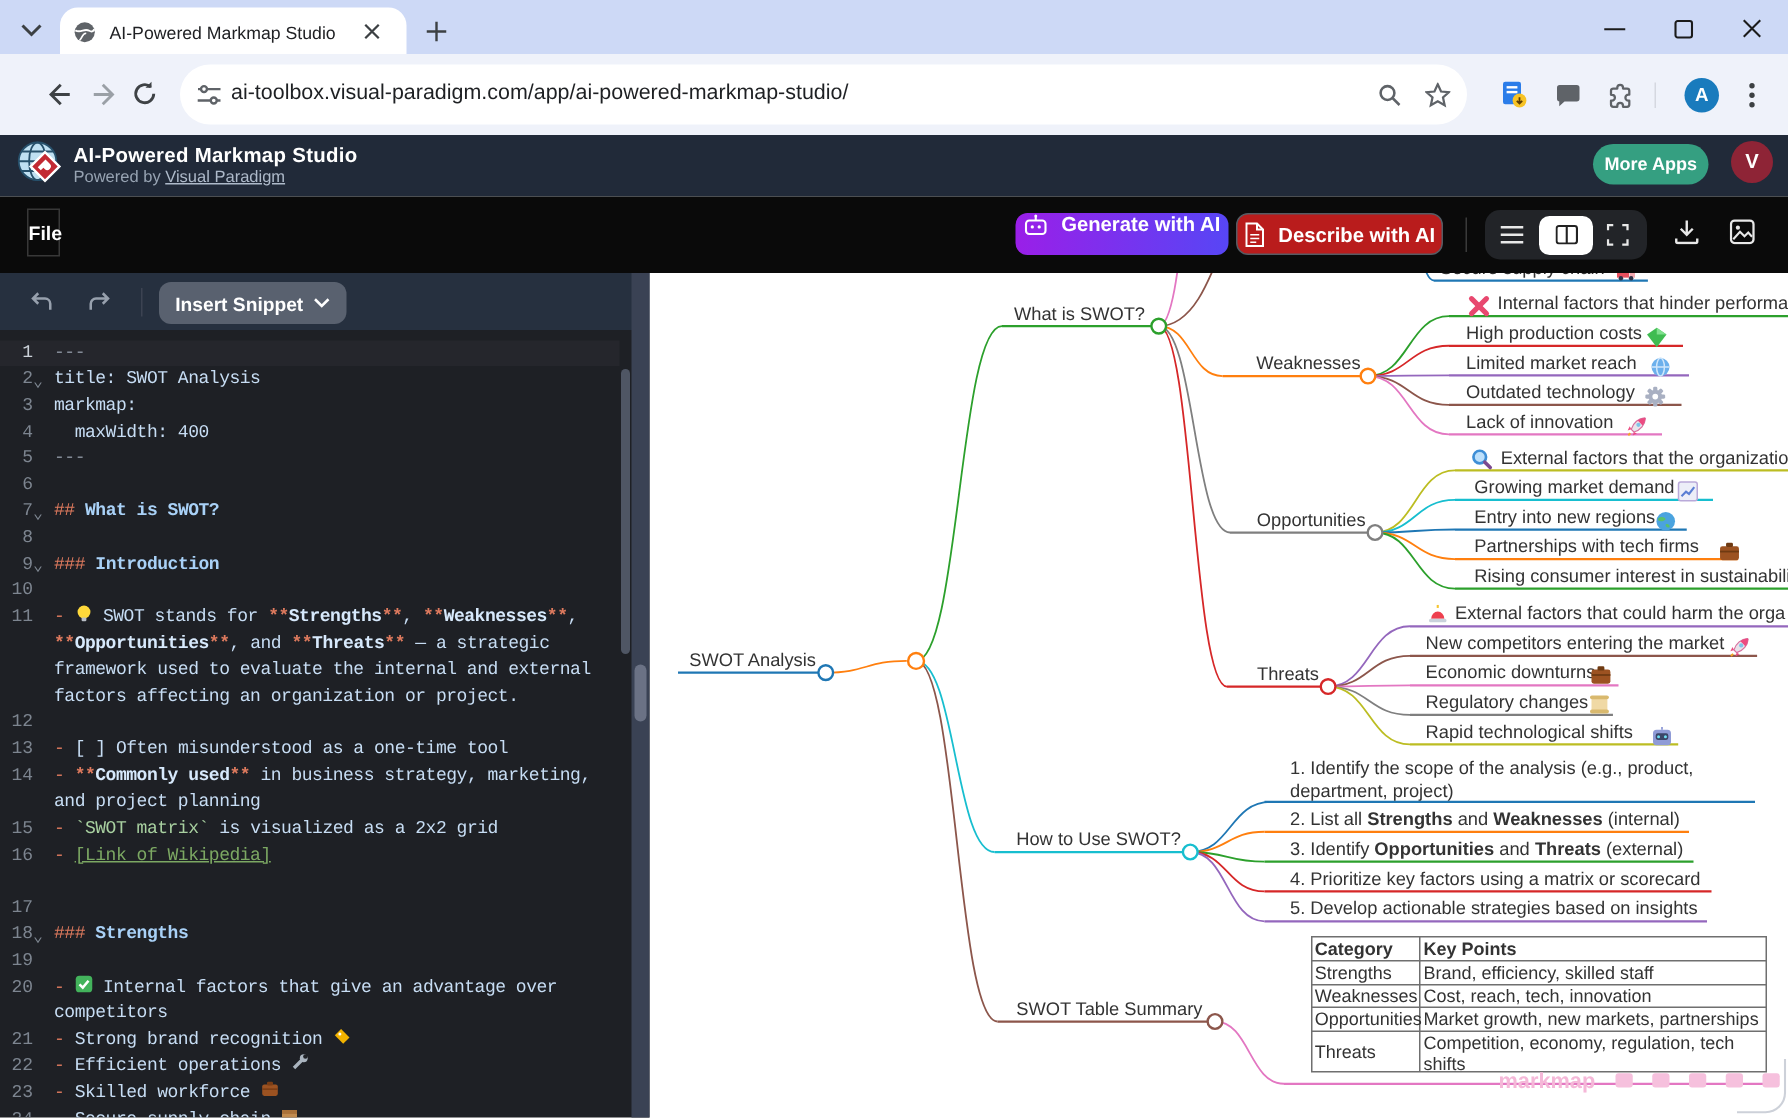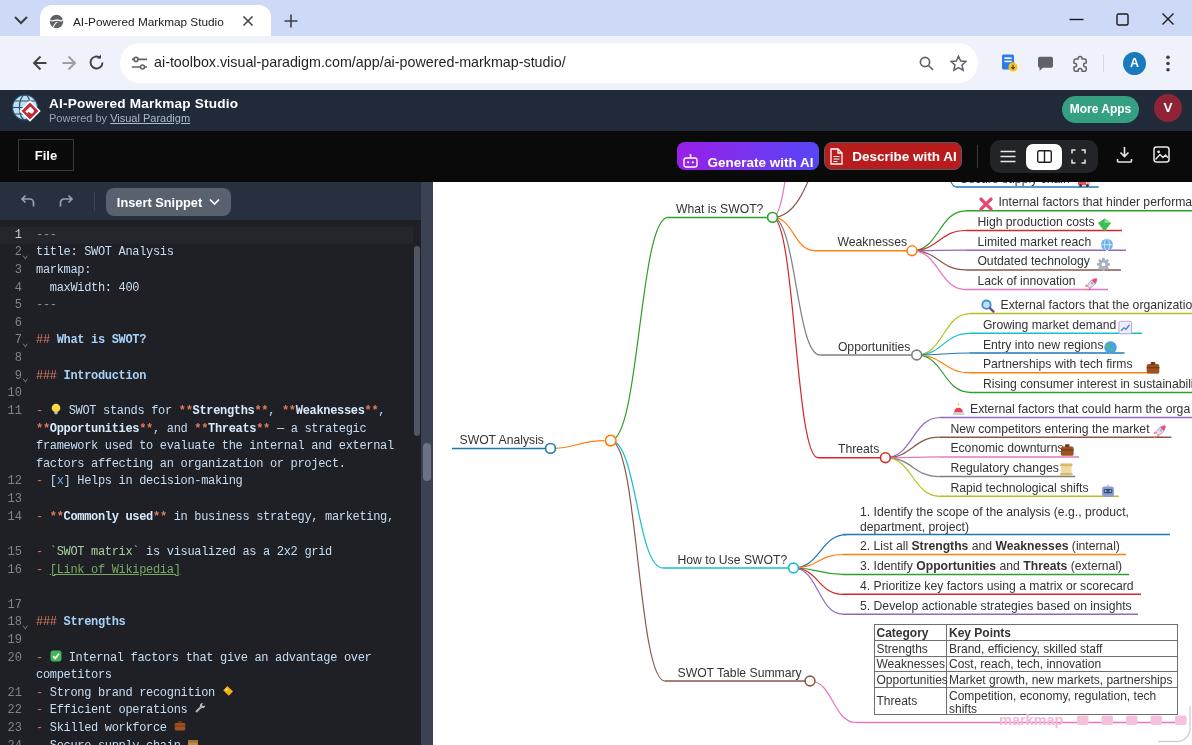--- a/index.html
+++ b/index.html
@@ -10,22 +10,22 @@
 #navbar{position:absolute;left:0;top:36px;width:1192px;height:54px;background:#eff2fa}
 #omnibox{position:absolute;left:120px;top:43px;width:858px;height:40px;background:#fff;border-radius:20px}
 #url{position:absolute;left:154px;top:54px;font-size:14.3px;color:#1e2023}
 #avatarA{position:absolute;left:1123px;top:52px;width:23px;height:23px;border-radius:50%;background:#197bbd;color:#fff;font-size:12.5px;font-weight:bold;text-align:center;line-height:23px}
 #appheader{position:absolute;left:0;top:90px;width:1192px;height:41px;background:#212a39}
 #apptitle{position:absolute;left:49px;top:96px;font-size:13.6px;font-weight:bold;color:#fff;letter-spacing:0.2px}
 #appsub{position:absolute;left:49px;top:111.5px;font-size:11px;color:#97a3b2}
 #moreapps{position:absolute;left:1062px;top:96px;width:77px;height:27px;background:#359f81;border-radius:13.5px;color:#fff;font-size:12px;font-weight:bold;text-align:center;line-height:27px}
 #vavatar{position:absolute;left:1154px;top:94px;width:28px;height:28px;border-radius:50%;background:#8e2436;color:#fff;font-size:13.5px;font-weight:bold;text-align:center;line-height:28px}
 #apptoolbar{position:absolute;left:0;top:131px;width:1192px;height:51px;background:#0a0a0a}
-#filebtn{position:absolute;left:18px;top:139px;width:56px;height:32px;border:1px solid #383838;border-radius:0;color:#fff;font-size:13px;font-weight:bold;text-align:center;line-height:31px}
-#genbtn{position:absolute;left:677px;top:142px;width:142px;height:28px;border-radius:8px;background:linear-gradient(90deg,#9a1fe8,#5746f5);color:#fff;font-size:13.5px;font-weight:bold;display:flex;align-items:flex-end;justify-content:center}
+#filebtn{position:absolute;left:18px;top:139px;width:22px;height:32px;border:1px solid #383838;border-radius:0;color:#fff;font-size:13px;font-weight:bold;text-align:center;line-height:31px}
+#genbtn{position:absolute;left:677px;top:142px;width:142px;height:28px;border-radius:8px;background:linear-gradient(90deg,#9a1fe8,#5746f5);color:#fff;font-size:13.5px;font-weight:bold;display:flex;align-items:flex-start;justify-content:center}
 #descbtn{position:absolute;left:824px;top:142px;width:138px;height:28px;border-radius:8px;background:#b91c1c;border:1px solid #565b63;color:#fff;font-size:13.5px;font-weight:bold;display:flex;align-items:center;justify-content:center}
 #viewgroup{position:absolute;left:990px;top:140px;width:108px;height:33px;background:#222428;border-radius:10px}
 #selview{position:absolute;left:36px;top:3.5px;width:36px;height:26px;background:#fff;border-radius:7px;display:flex;align-items:center;justify-content:center}
 #editorbar{position:absolute;left:0;top:182px;width:433px;height:38px;background:#26303f}
 #snippetbtn{position:absolute;left:106px;top:188px;width:125px;height:28px;background:#59616f;border-radius:8px;color:#fff;font-size:12.8px;font-weight:bold;display:flex;align-items:center;justify-content:center}
 #editor{position:absolute;left:0;top:220px;width:433px;height:525px;background:#1e2025;overflow:hidden}
 #editor .erow{position:absolute;left:0;width:413px;height:17.62px;font-family:"Liberation Mono",monospace;font-size:12px;letter-spacing:-0.32px;line-height:17.62px;white-space:pre;color:#c7ddf4}
 #editor .erow.hl{background:#25262c}
 .lnum{position:absolute;left:0;width:22px;text-align:right;color:#7d8590;letter-spacing:0}
 .lnum.cur{color:#ccd2da}
@@ -208,23 +208,24 @@
 <div class="erow" style="top:130.0px"><span class="lnum">8</span><span class="code"></span></div>
 <div class="erow" style="top:147.7px"><span class="lnum">9</span><span class="fold">⌄</span><span class="code"><span class="p">###</span><span class="d"> </span><span class="h">Introduction</span></span></div>
 <div class="erow" style="top:165.3px"><span class="lnum">10</span><span class="code"></span></div>
 <div class="erow" style="top:182.9px"><span class="lnum">11</span><span class="code"><span class="p">- </span><svg class="em" viewBox="0 0 12 12">
           <circle cx="6" cy="5" r="4.3" fill="#ffd93b"></circle>
           <rect x="4.4" y="8.6" width="3.2" height="2.6" rx="0.8" fill="#b9bec6"></rect>
         </svg><span class="d"> SWOT stands for </span><span class="pb">**</span><span class="b">Strengths</span><span class="pb">**</span><span class="d">, </span><span class="pb">**</span><span class="b">Weaknesses</span><span class="pb">**</span><span class="d">,</span></span></div>
 <div class="erow" style="top:200.5px"><span class="code"><span class="pb">**</span><span class="b">Opportunities</span><span class="pb">**</span><span class="d">, and </span><span class="pb">**</span><span class="b">Threats</span><span class="pb">**</span><span class="d"> — a strategic</span></span></div>
 <div class="erow" style="top:218.1px"><span class="code"><span class="d">framework used to evaluate the internal and external</span></span></div>
 <div class="erow" style="top:235.8px"><span class="code"><span class="d">factors affecting an organization or project.</span></span></div>
-<div class="erow" style="top:253.4px"><span class="lnum">12</span><span class="code"><span class="p">- </span><span class="d">[</span><span class="xb">x</span><span class="d">] </span><span class="d">Helps in decision-making</span></span></div>
-<div class="erow" style="top:271.0px"><span class="lnum">13</span></div>
+<div class="erow" style="top:253.4px"><span class="lnum">12</span></div>
+<div class="erow" style="top:271.0px"><span class="lnum">13</span><span class="code"><span class="p">- </span><span class="d">[ ] </span><span class="d">Often misunderstood as a one-time tool</span></span></div>
 <div class="erow" style="top:288.6px"><span class="lnum">14</span><span class="code"><span class="p">- </span><span class="pb">**</span><span class="b">Commonly used</span><span class="pb">**</span><span class="d"> in business strategy, marketing,</span></span></div>
+<div class="erow" style="top:306.2px"><span class="code"><span class="d">and project planning</span></span></div>
 <div class="erow" style="top:323.9px"><span class="lnum">15</span><span class="code"><span class="p">- </span><span class="cd">`SWOT matrix`</span><span class="d"> is visualized as a 2x2 grid</span></span></div>
 <div class="erow" style="top:341.5px"><span class="lnum">16</span><span class="code"><span class="p">- </span><span class="lk">[Link of Wikipedia]</span></span></div>
 <div class="erow" style="top:376.7px"><span class="lnum">17</span><span class="code"></span></div>
 <div class="erow" style="top:394.3px"><span class="lnum">18</span><span class="fold">⌄</span><span class="code"><span class="p">###</span><span class="d"> </span><span class="h">Strengths</span></span></div>
 <div class="erow" style="top:412.0px"><span class="lnum">19</span><span class="code"></span></div>
 <div class="erow" style="top:429.6px"><span class="lnum">20</span><span class="code"><span class="p">- </span><svg class="em" viewBox="0 0 12 12">
           <rect x="0.5" y="0.5" width="11" height="11" rx="2.4" fill="#43b35c"></rect>
           <path d="M3 6.2 L5.2 8.4 L9 3.8" stroke="#fff" stroke-width="1.7" fill="none"></path>
         </svg><span class="d"> Internal factors that give an advantage over</span></span></div>
 <div class="erow" style="top:447.2px"><span class="code"><span class="d">competitors</span></span></div>

